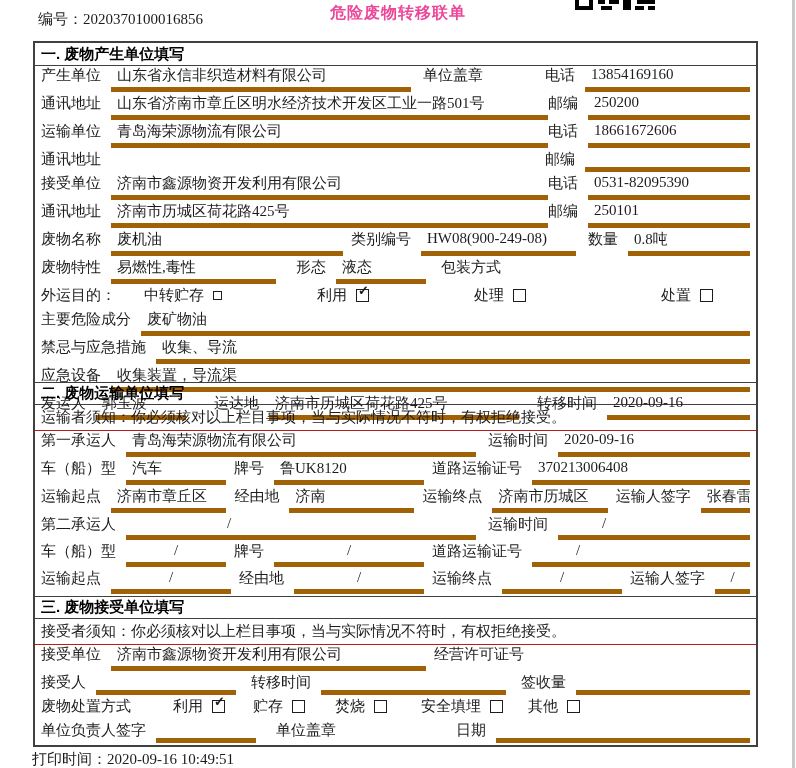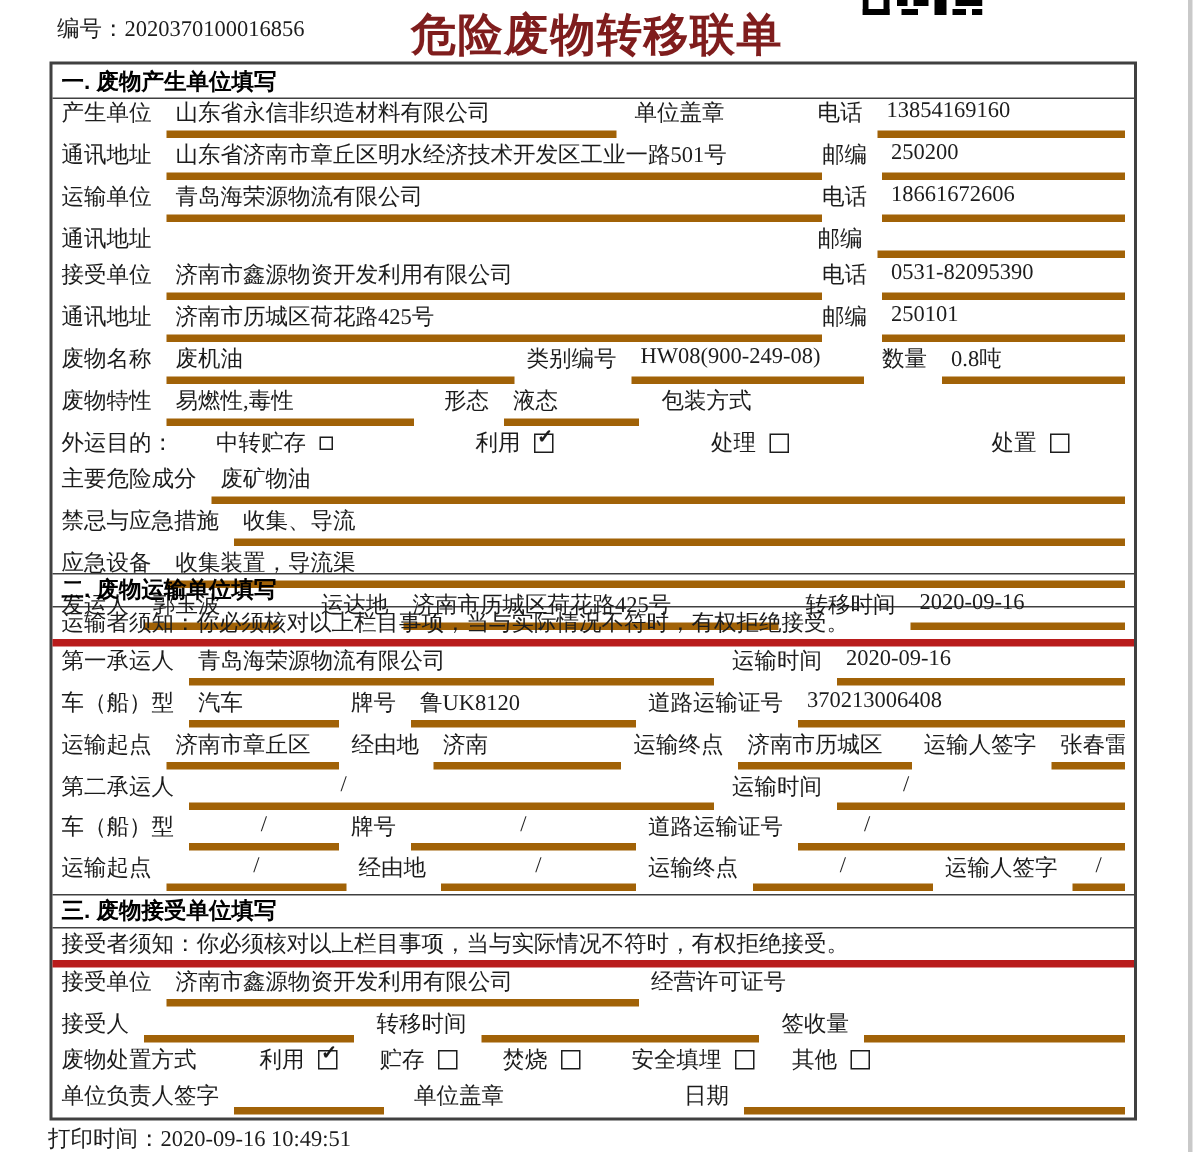--- a/index.html
+++ b/index.html
@@ -6,33 +6,33 @@
   html,body { background:#fff; }
   .page {
     position:relative; width:796px; height:768px; background:#ffffff;
     font-family:"Liberation Serif", serif; font-size:15px; color:#1c1c1c;
     overflow:hidden;
   }
   .edge-line { position:absolute; right:1px; top:0; width:3px; height:768px; background:#c9c9c9; }
   .doc-no { position:absolute; left:38px; top:10px; white-space:nowrap; }
   .doc-title {
     position:absolute; left:0; right:0; top:3px; text-align:center;
-    font-family:"Liberation Sans", sans-serif; font-weight:bold; font-size:30px;
-    letter-spacing:1px; color:#7f1d1d;
+    font-family:"Liberation Sans", sans-serif; font-weight:bold; font-size:16px;
+    letter-spacing:1px; color:#ec4899;
   }
   .qr { position:absolute; left:575px; top:0; }
 
   .formtable { position:absolute; left:33px; top:41px; width:725px; border:2px solid #404040; background:#fff; }
   .sec-h {
     height:23px; display:flex; align-items:center; padding:0 6px;
     font-family:"Liberation Sans", sans-serif; font-weight:bold; font-size:15px; color:#000;
     border-bottom:1px solid #404040;
   }
   .sec-h.mid { border-top:1px solid #404040; }
-  .notice { height:26px; display:flex; align-items:center; padding:0 6px; border-bottom:5px solid #b91c1c; }
+  .notice { height:26px; display:flex; align-items:center; padding:0 6px; border-bottom:1px solid #b91c1c; }
   .body { padding:0 6px; display:grid; }
   .body.s1 { height:316px; grid-template-rows:repeat(13,1fr); }
   .body.s2 { height:165px; grid-template-rows:repeat(6,1fr); }
   .body.s3 { height:100px; grid-template-rows:repeat(4,1fr); }
 
   .row { display:flex; padding-bottom:2px; min-width:0; }
   .row > * { padding-bottom:3px; }
   .lab { flex:0 0 auto; margin-right:10px; white-space:nowrap; }
   .u { border-bottom:5px solid #a16207; padding-bottom:2px; padding-left:6px; white-space:nowrap; overflow:hidden; }
   .grow { flex:1 1 auto; min-width:30px; }

